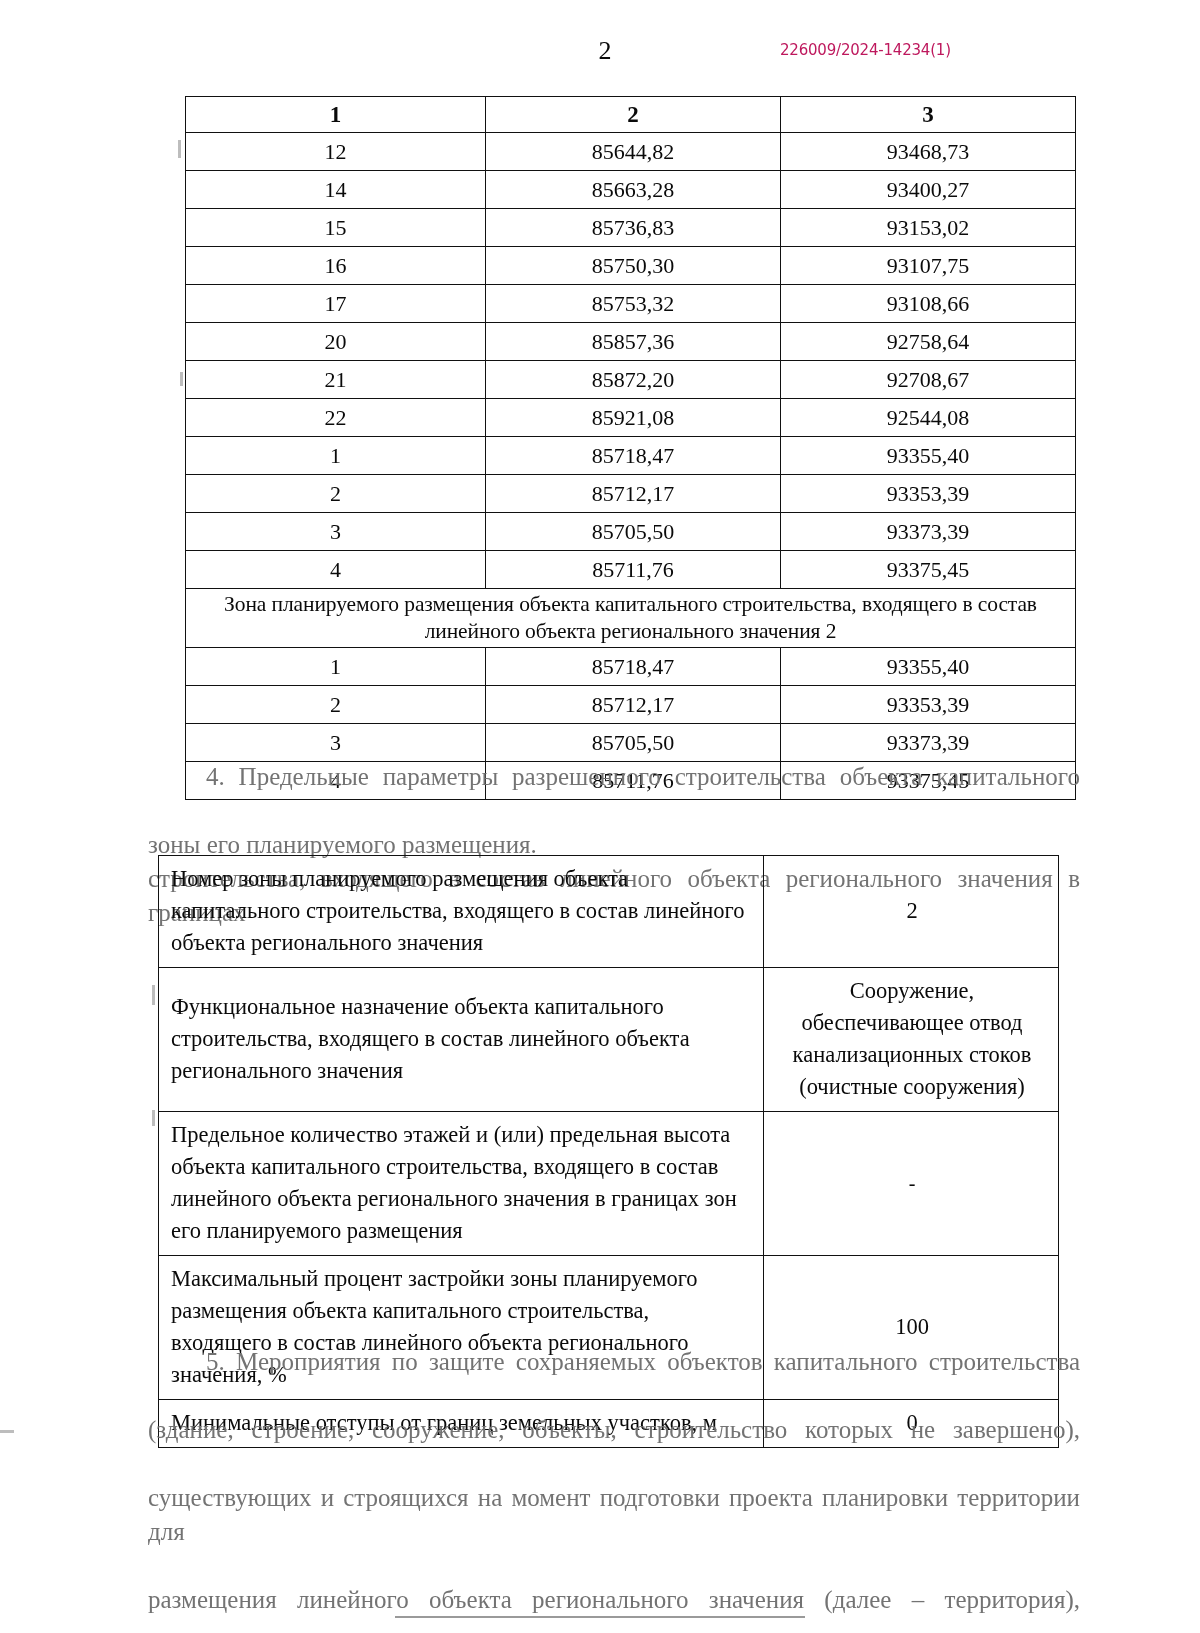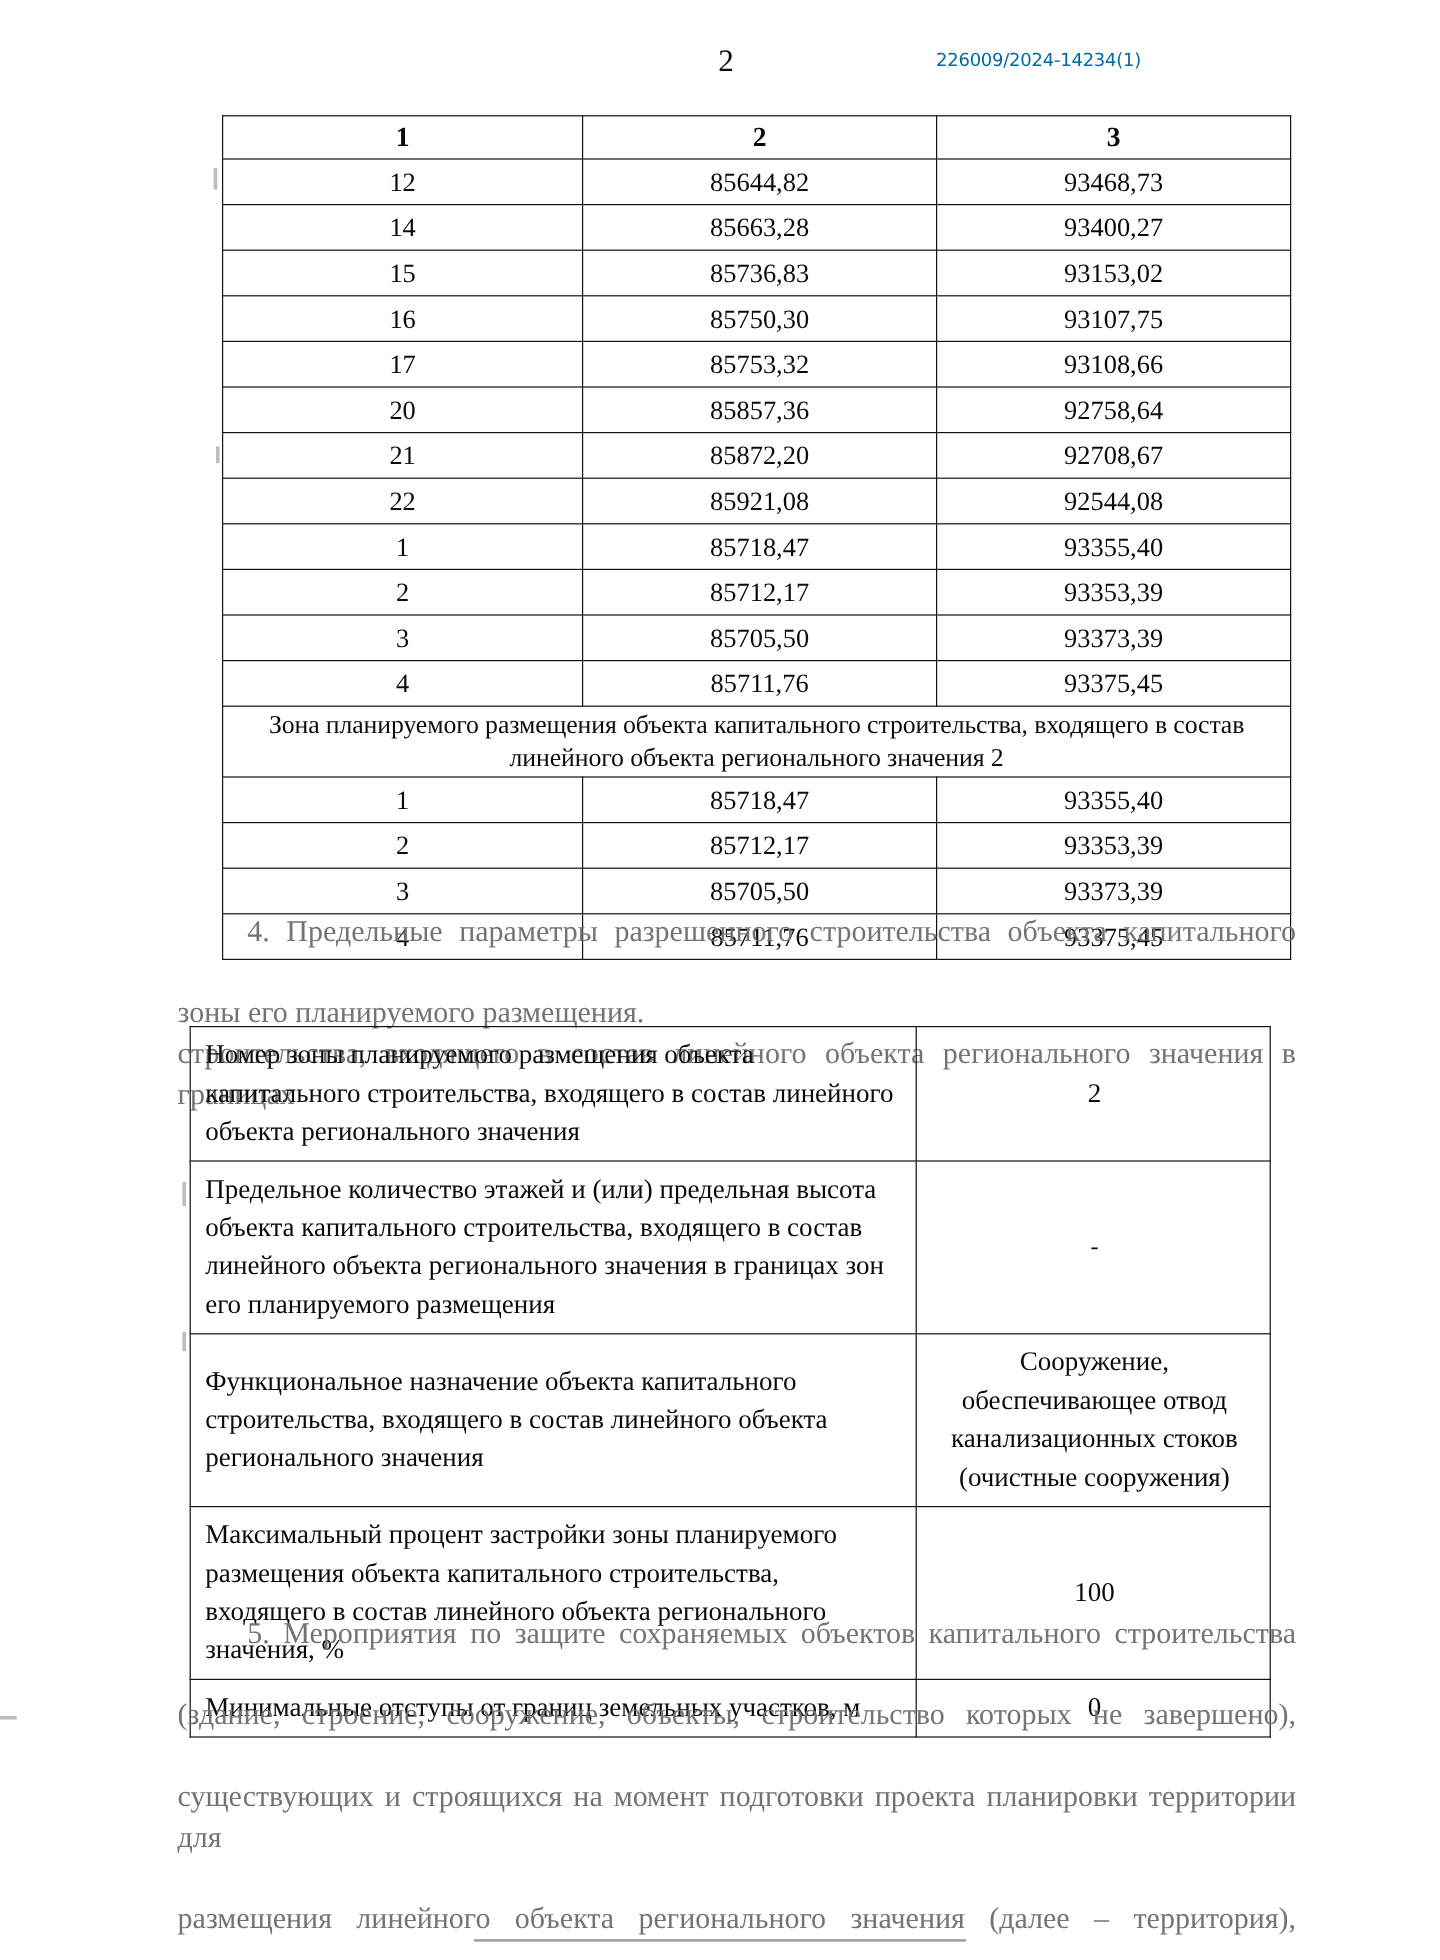--- a/index.html
+++ b/index.html
@@ -42,21 +42,21 @@
     line-height: 30px;
   }
   .doc-ref {
     position: absolute;
     left: 780px;
     top: 5px;
     font-family: "DejaVu Sans", "Liberation Sans", sans-serif;
     font-size: 15px;
     letter-spacing: -0.2px;
     line-height: 18px;
-    color: #0369a1;
+    color: #be185d;
   }
 
   
   .coord-table-wrap {
     position: absolute;
     left: 185px;
     top: 96px;
     width: 890px;
   }
   table.coord {
@@ -302,26 +302,26 @@
       <colgroup>
           <col class="p1">
           <col class="p2">
         </colgroup>
       <tbody id="params-body">
           <tr>
             <td class="param-label">Номер зоны планируемого размещения объекта капитального строительства, входящего в состав линейного объекта регионального значения</td>
             <td class="param-value">2</td>
           </tr>
           <tr>
+            <td class="param-label">Функциональное назначение объекта капитального строительства, входящего в состав линейного объекта регионального значения</td>
+            <td class="param-value">Сооружение, обеспечивающее отвод канализационных стоков (очистные сооружения)</td>
+          </tr>
+          <tr>
             <td class="param-label">Предельное количество этажей и (или) предельная высота объекта капитального строительства, входящего в состав линейного объекта регионального значения в границах зон его планируемого размещения</td>
             <td class="param-value dash-cell">-</td>
-          </tr>
-          <tr>
-            <td class="param-label">Функциональное назначение объекта капитального строительства, входящего в состав линейного объекта регионального значения</td>
-            <td class="param-value">Сооружение, обеспечивающее отвод канализационных стоков (очистные сооружения)</td>
           </tr>
           <tr>
             <td class="param-label">Максимальный процент застройки зоны планируемого размещения объекта капитального строительства, входящего в состав линейного объекта регионального значения, %</td>
             <td class="param-value">100</td>
           </tr>
           <tr>
             <td class="param-label">Минимальные отступы от границ земельных участков, м</td>
             <td class="param-value">0</td>
           </tr>
         </tbody>

